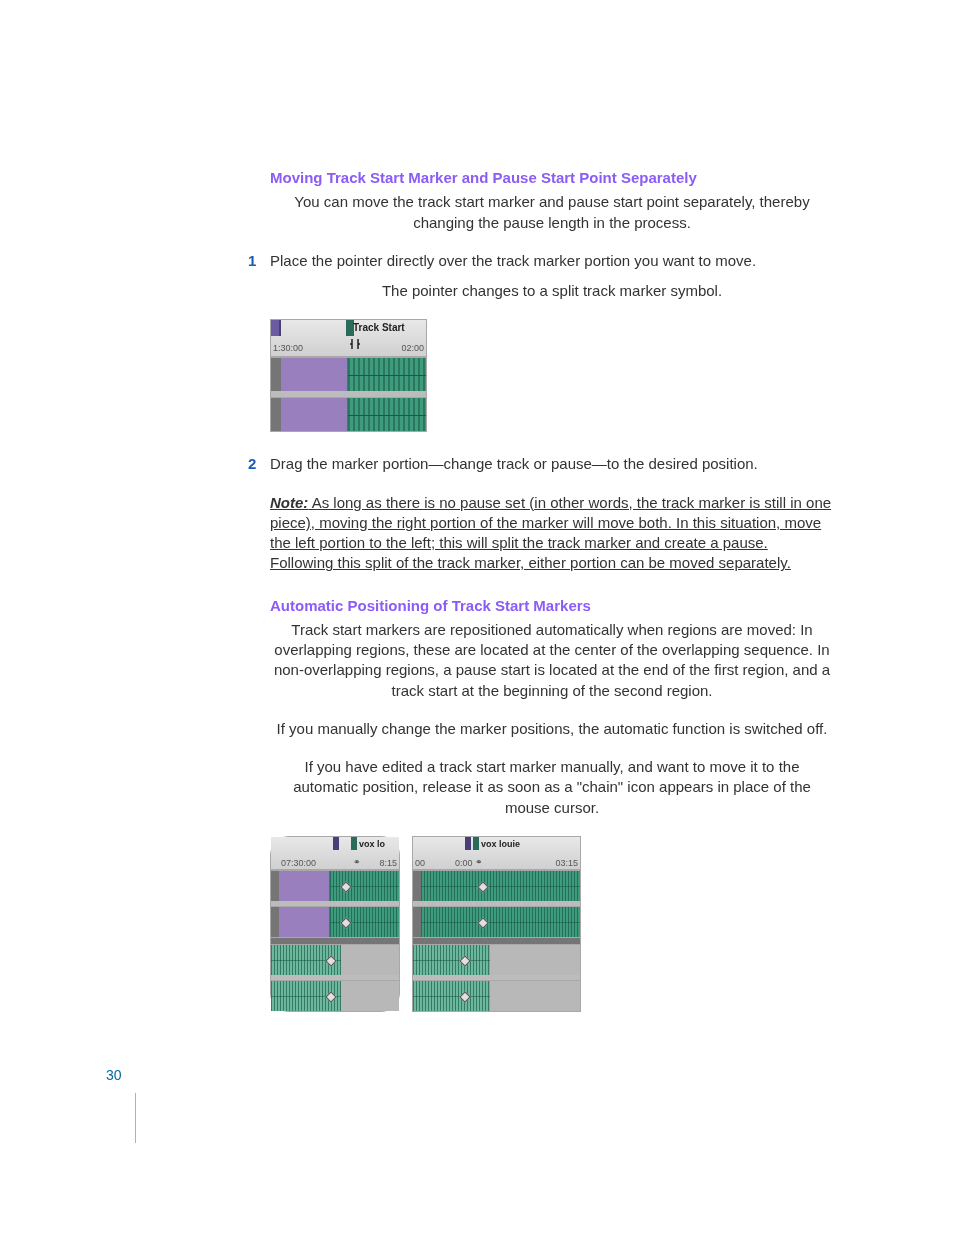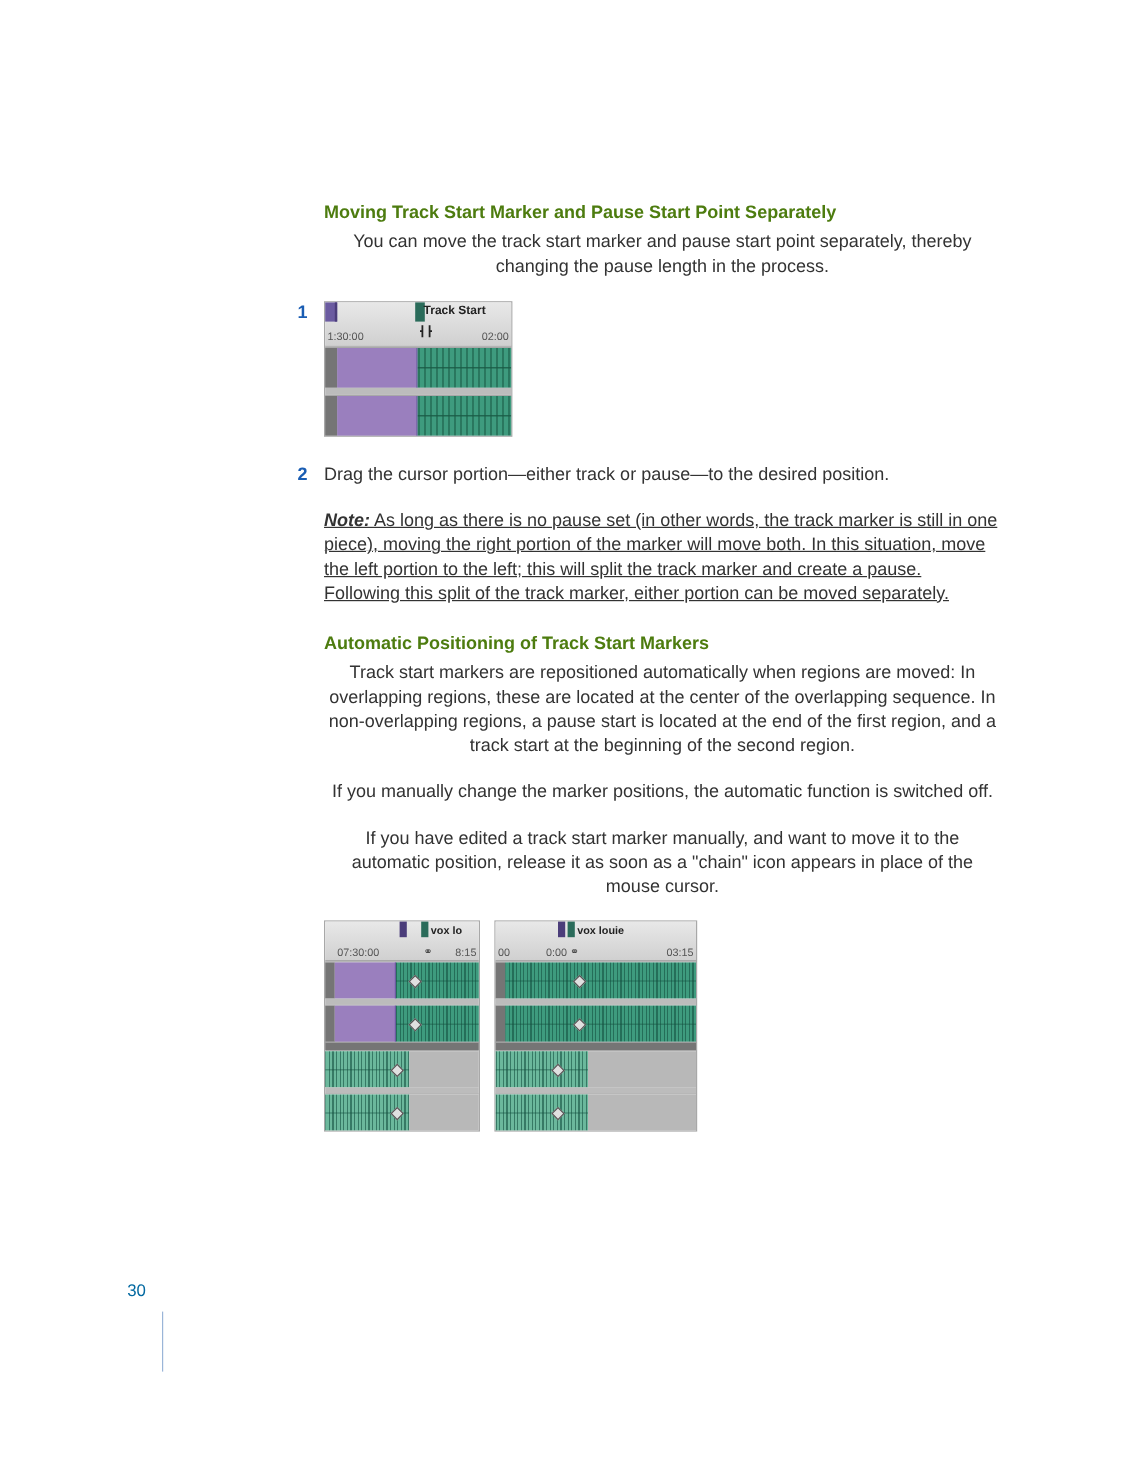--- a/index.html
+++ b/index.html
@@ -11,21 +11,21 @@
     background: #ffffff;
     width: 954px;
     height: 1235px;
     position: relative;
     line-height: 1.35;
   }
   .page {
     padding: 168px 120px 60px 270px;
   }
   .heading-blue {
-    color: #4d7c0f;
+    color: #8b5cf6;
     font-weight: 600;
     font-size: 15px;
     margin: 0 0 4px 0;
   }
   .body-text {
     margin: 0 0 18px 0;
     text-align: center;
   }
   .bold-line {
     font-weight: 600;
@@ -143,21 +143,21 @@
   .fig-gap { height: 6px; background: #bcbcbc; }
 
   .figure-pair {
     display: flex;
     gap: 12px;
     margin: 6px 0 30px 0;
   }
   .fig-col {
     border: 1px solid #a8a8a8;
   }
-  .fig-col.left { width: 128px; }
+  .fig-col.left { width: 128px; border-radius: 19px; }
   .fig-col.right { width: 167px; }
   .fig2-header {
     height: 32px;
     background: linear-gradient(#e8e8e8, #d0d0d0);
     border-bottom: 1px solid #a8a8a8;
     position: relative;
     font-size: 9px;
     color: #555;
   }
   .fig2-header .pm {
@@ -253,21 +253,23 @@
 <body>
 
 <div class="page">
 
   <p class="heading-blue">Moving Track Start Marker and Pause Start Point Separately</p>
   <p class="body-text">You can move the track start marker and pause start point separately, thereby changing the pause length in the process.</p>
 
 
   <div class="numbered">
     <span class="num">1</span>
+    <span>Place the pointer directly over the track marker portion you want to move.</span>
   </div>
+  <p class="body-text">The pointer changes to a split track marker symbol.</p>
 
   <div class="figure">
     <div class="figure-small">
       <div class="fig-header">
         <div class="purple-marker"></div>
         <div class="green-marker"></div>
         <div class="track-start">Track Start</div>
         <svg class="cursor-icon" viewBox="0 0 14 14">
           <path d="M4 2 L4 12 M10 2 L10 12 M2 7 L4 7 M10 7 L12 7" stroke="#222" stroke-width="1.5" fill="none"></path>
         </svg>
@@ -289,21 +291,21 @@
         <div class="green">
             <div class="wave-bars"></div>
             <div class="wave"></div>
           </div>
       </div>
     </div>
   </div>
 
   <div class="numbered" style="margin-bottom:18px;">
     <span class="num">2</span>
-    <span>Drag the cursor portion—either track or pause—to the desired position.</span>
+    <span>Drag the marker portion—change track or pause—to the desired position.</span>
   </div>
 
   <p class="note">
     <span class="note-label">Note:</span><span>  As long as there is no pause set (in other words, the track marker is still in one piece), moving the right portion of the marker will move both. In this situation, move the left portion to the left; this will split the track marker and create a pause. Following this split of the track marker, either portion can be moved separately.</span>
   </p>
 
   <p class="heading-blue">Automatic Positioning of Track Start Markers</p>
   <p class="body-text">Track start markers are repositioned automatically when regions are moved:  In overlapping regions, these are located at the center of the overlapping sequence. In non-overlapping regions, a pause start is located at the end of the first region, and a track start at the beginning of the second region.</p>
   <p class="body-text">If you manually change the marker positions, the automatic function is switched off.</p>
   <p class="body-text">If you have edited a track start marker manually, and want to move it to the automatic position, release it as soon as a "chain" icon appears in place of the mouse cursor.</p>

